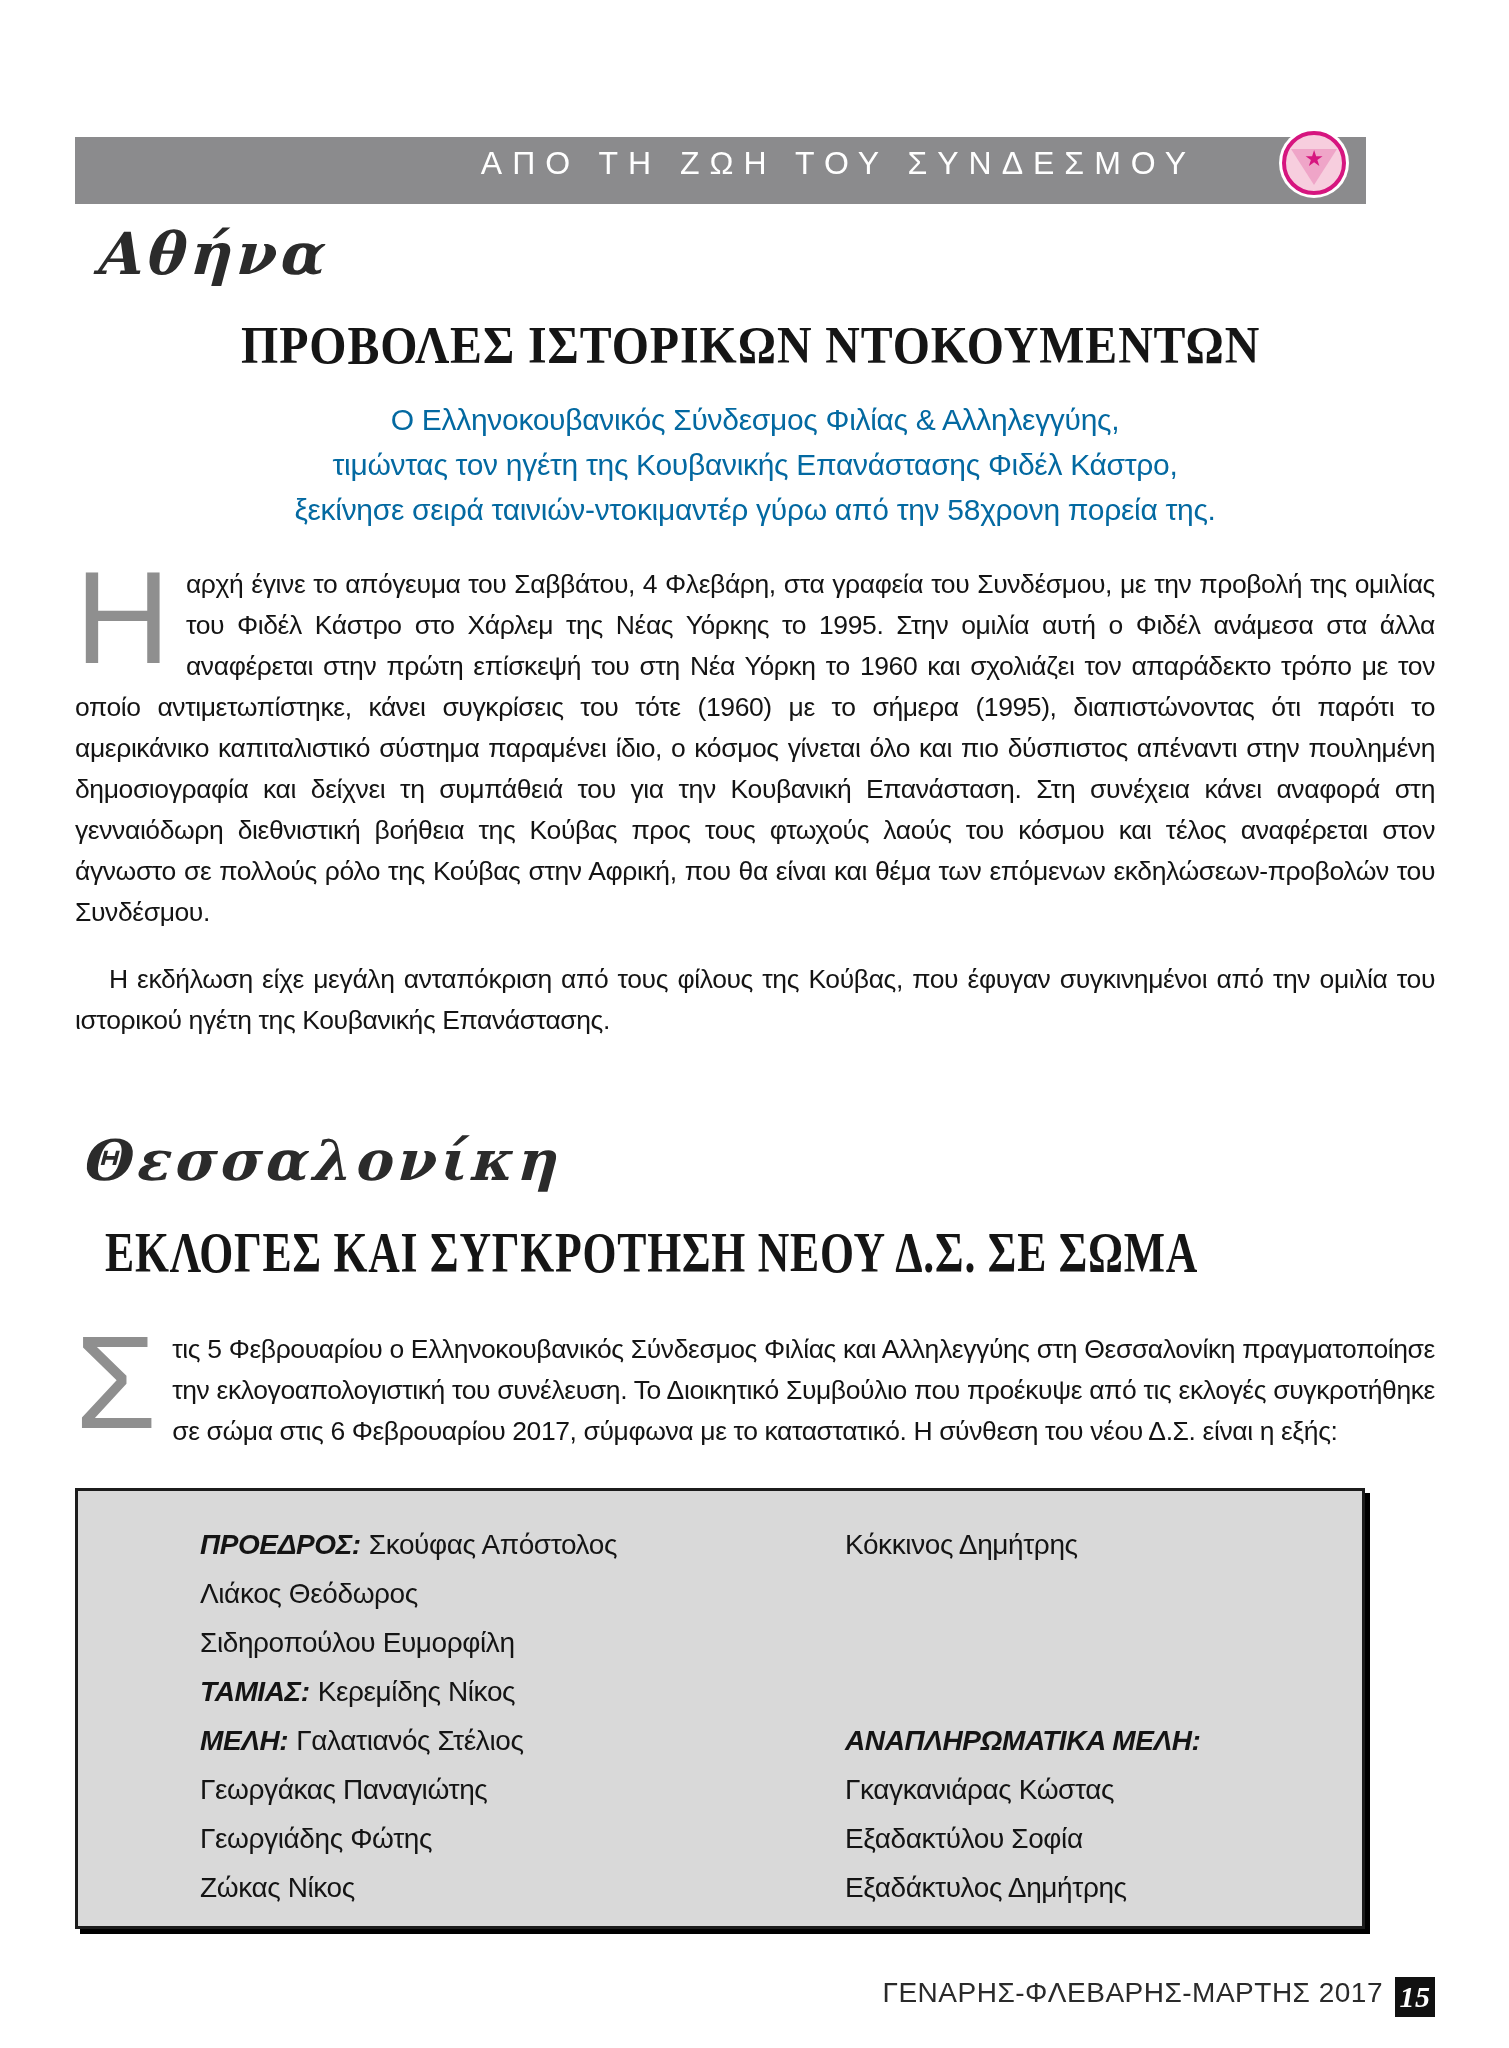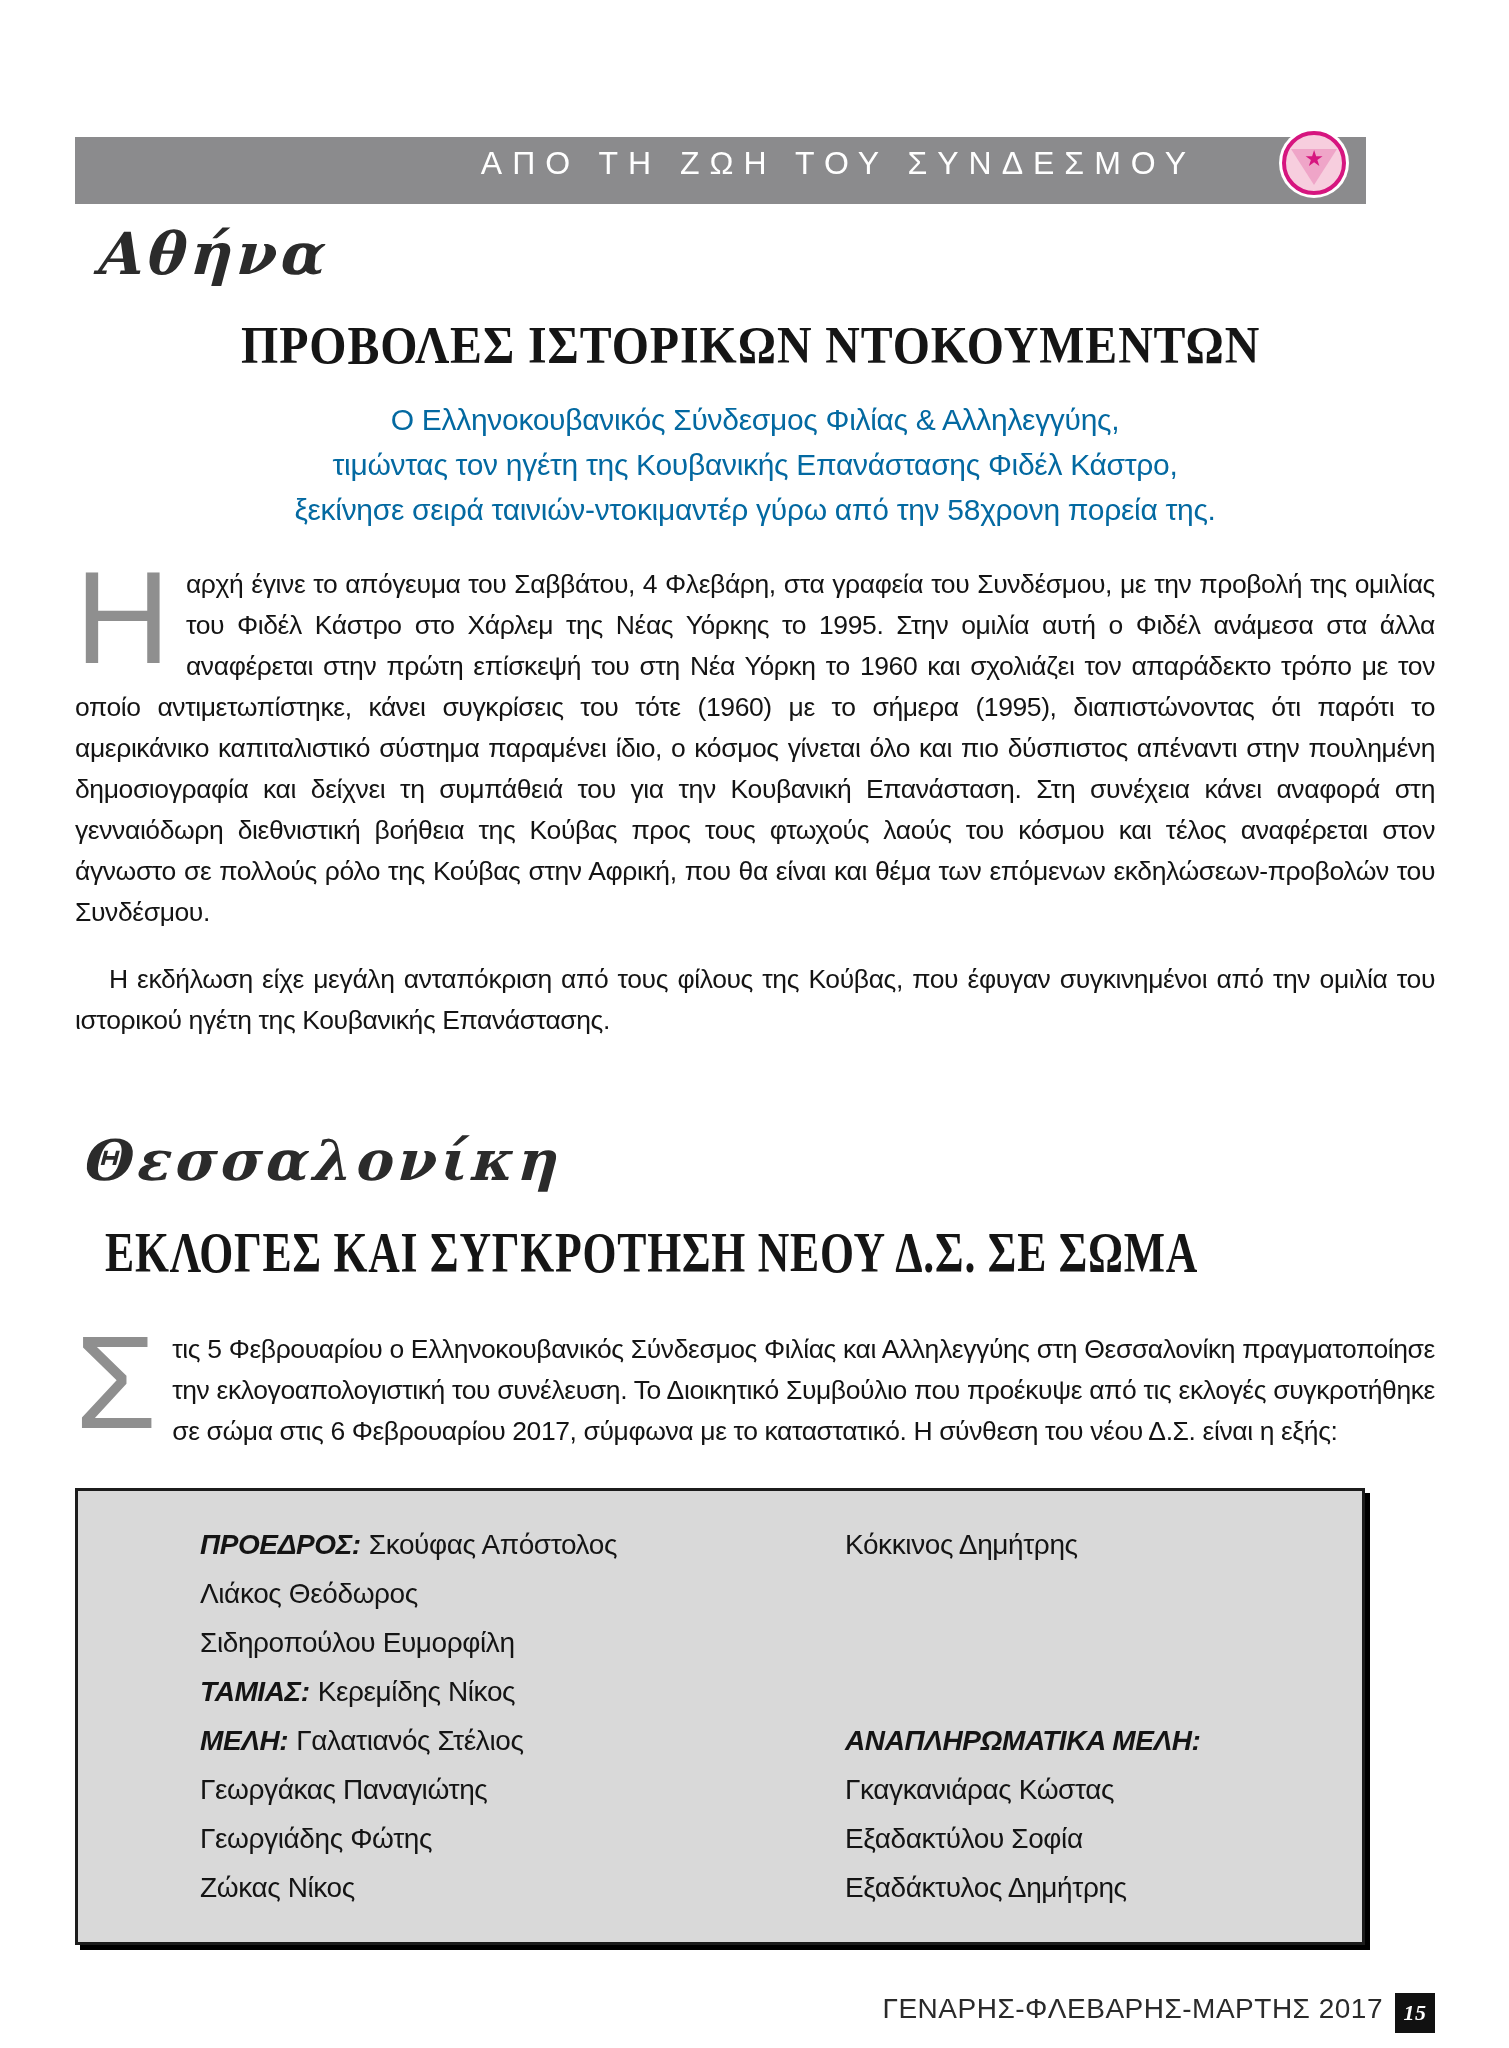--- a/index.html
+++ b/index.html
@@ -142,21 +142,21 @@
   }
   .board-row {
     display: grid;
     grid-template-columns: 645px 1fr;
     line-height: 28px;
     margin-bottom: 21px;
     font-size: 28px;
     letter-spacing: -0.4px;
     color: #141414;
   }
-  .board-row:last-child { margin-bottom: 16px; }
+  .board-row:last-child { margin-bottom: 0; }
   .lbl {
     font-weight: bold;
     font-style: italic;
     margin-right: 8px;
   }
   .lbl:empty { margin-right: 0; }
 
   
   .footer {
     margin-top: 48px;
@@ -170,21 +170,21 @@
   }
   .pagenum {
     display: inline-block;
     width: 40px;
     height: 40px;
     background: #111111;
     color: #ffffff;
     font-family: "Liberation Serif", serif;
     font-style: italic;
     font-weight: bold;
-    font-size: 22px;
+    font-size: 30px;
     line-height: 40px;
     text-align: center;
   }
 </style>
 </head>
 <body>
 
 <div class="page">
 
   <div class="banner">

